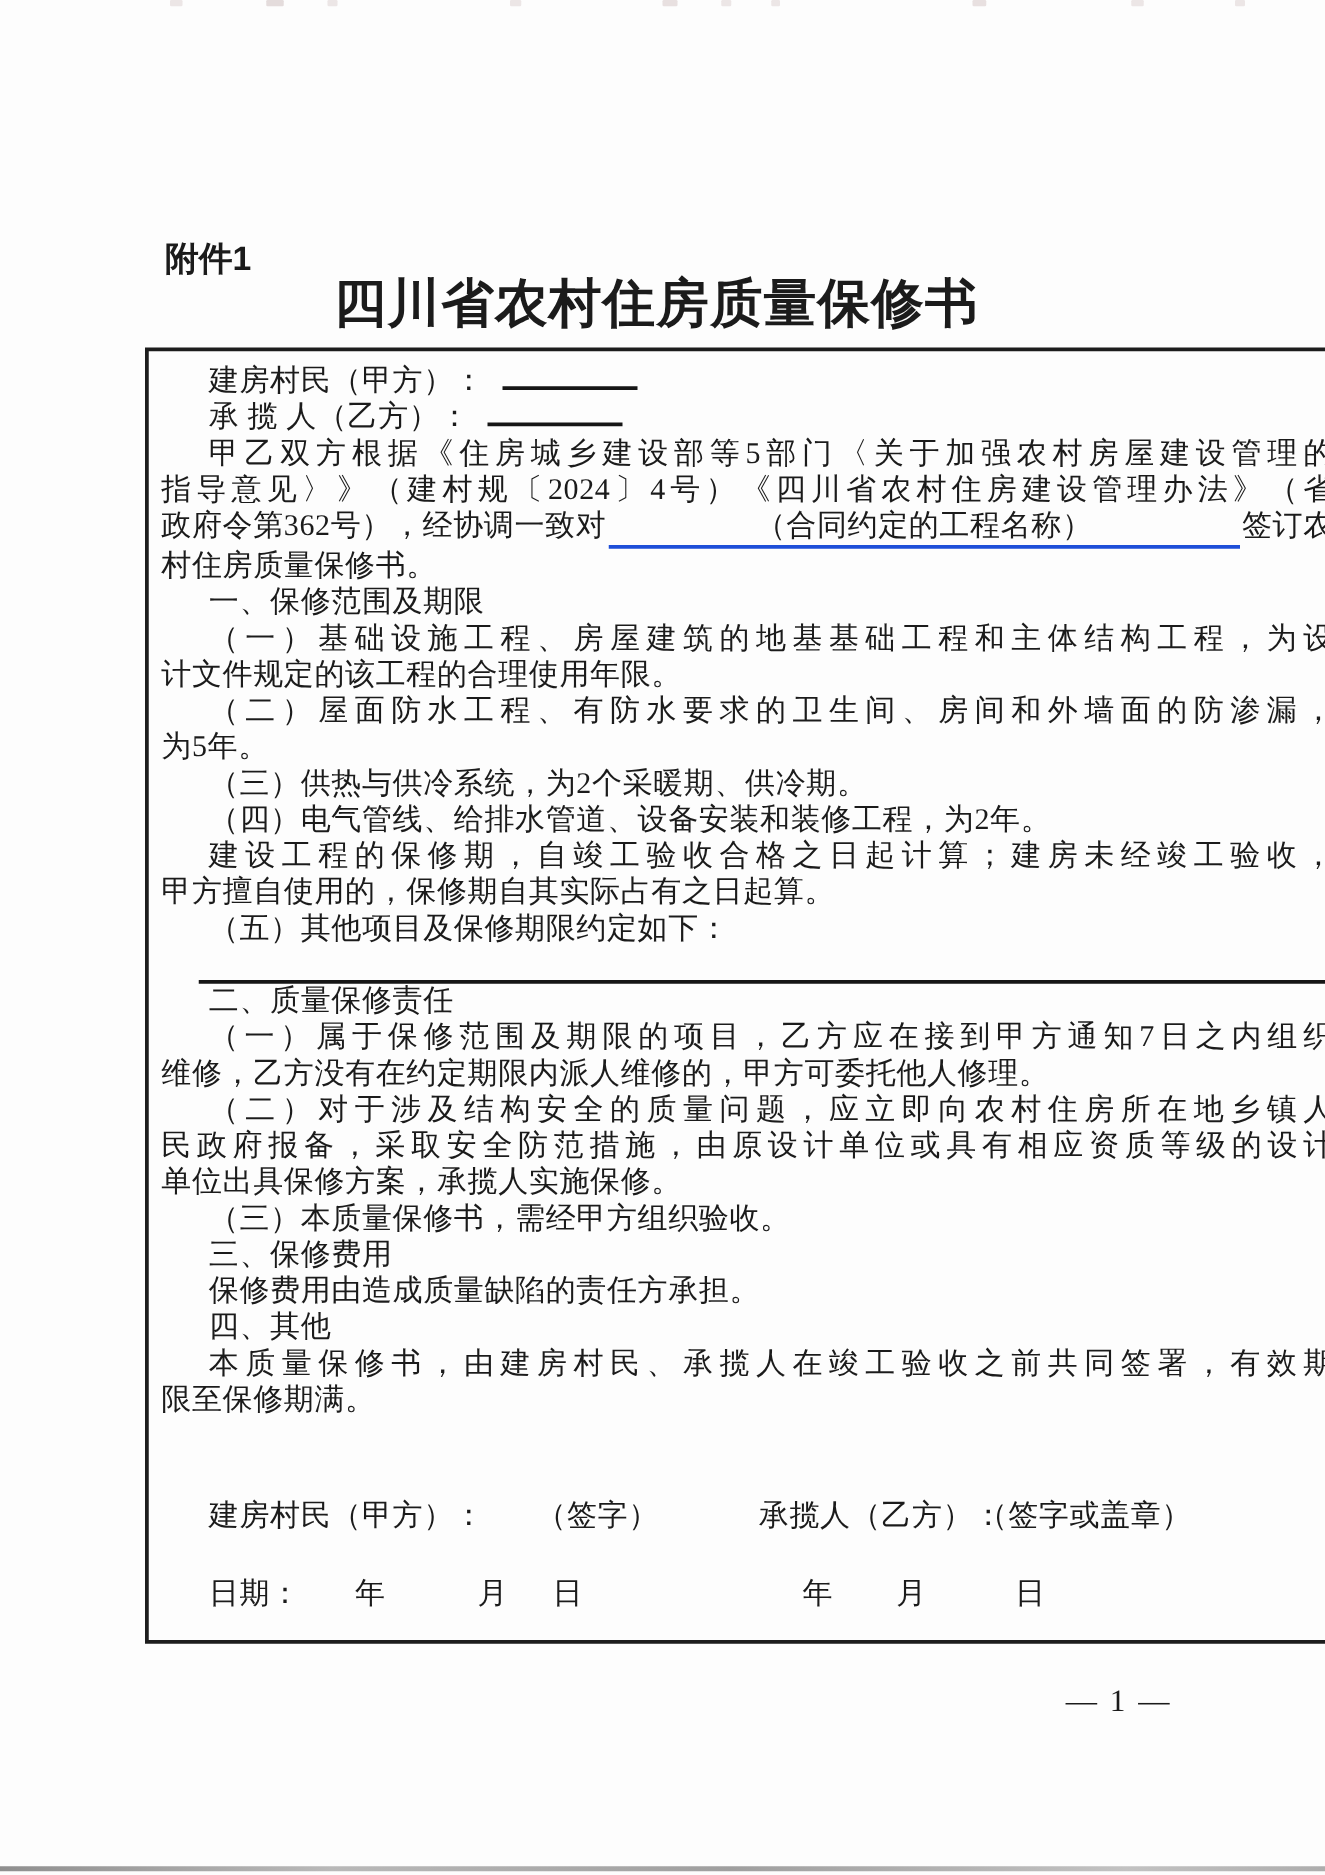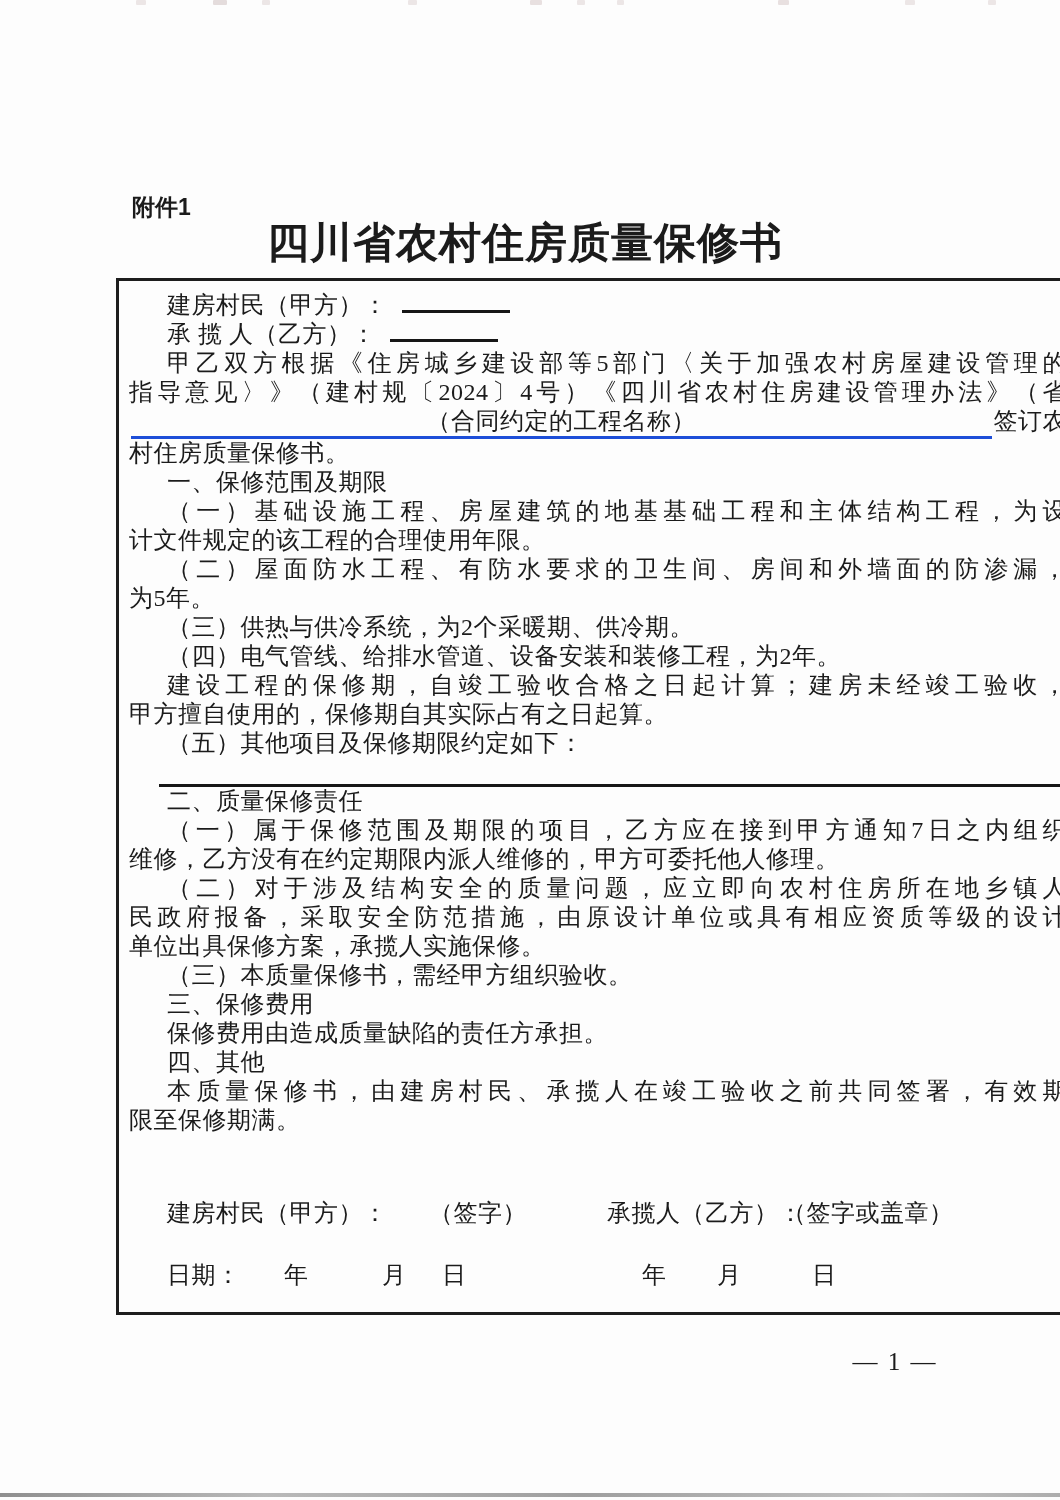--- a/index.html
+++ b/index.html
@@ -14,21 +14,21 @@
   
   .tick{position:absolute;top:0;height:5px;background:#ece6e6;border-radius:1px;}
   
   .bottom-scan{
     position:absolute;left:0;top:1493px;width:1060px;height:4px;
     background:linear-gradient(to right,#8f8f8f,#b9b9b9 25%,#9f9f9f 55%,#c2c2c2 85%,#adadad);
   }
   .attach{
     position:absolute;left:132px;top:192px;
     font-family:"Liberation Sans","DejaVu Sans",sans-serif;
-    font-weight:bold;font-size:23px;line-height:30px;
+    font-weight:bold;font-size:27px;line-height:30px;
   }
   .doc-title{
     position:absolute;left:0;top:218px;width:1010px;
     padding-left:40px;box-sizing:border-box;
     text-align:center;
     font-family:Liberation Sans, sans-serif;
     font-weight:bold;font-size:42px;line-height:50px;
     letter-spacing:1px;
   }
   .doc-box{
@@ -95,20 +95,21 @@
   <div class="doc-box">
 
     <div class="ln indent"><span>建房村民（甲方）：</span><span class="blank-short"></span></div>
 
     <div class="ln indent"><span>承 揽 人（乙方）：</span><span class="blank-short"></span></div>
 
     <div class="ln indent jfull">甲乙双方根据《住房城乡建设部等5部门〈关于加强农村房屋建设管理的</div>
     <div class="ln jfull">指导意见〉》（建村规〔2024〕4号）《四川省农村住房建设管理办法》（省</div>
 
     <div class="ln flexline">
+      <span>政府令第362号），经协调一致对</span>
       <span class="proj-blank">（合同约定的工程名称）</span>
       <span>签订农</span>
     </div>
 
     <div class="ln">村住房质量保修书。</div>
     <div class="ln indent">一、保修范围及期限</div>
     <div class="ln indent jfull">（一）基础设施工程、房屋建筑的地基基础工程和主体结构工程，为设</div>
     <div class="ln">计文件规定的该工程的合理使用年限。</div>
     <div class="ln indent jfull">（二）屋面防水工程、有防水要求的卫生间、房间和外墙面的防渗漏，</div>
     <div class="ln">为5年。</div>

